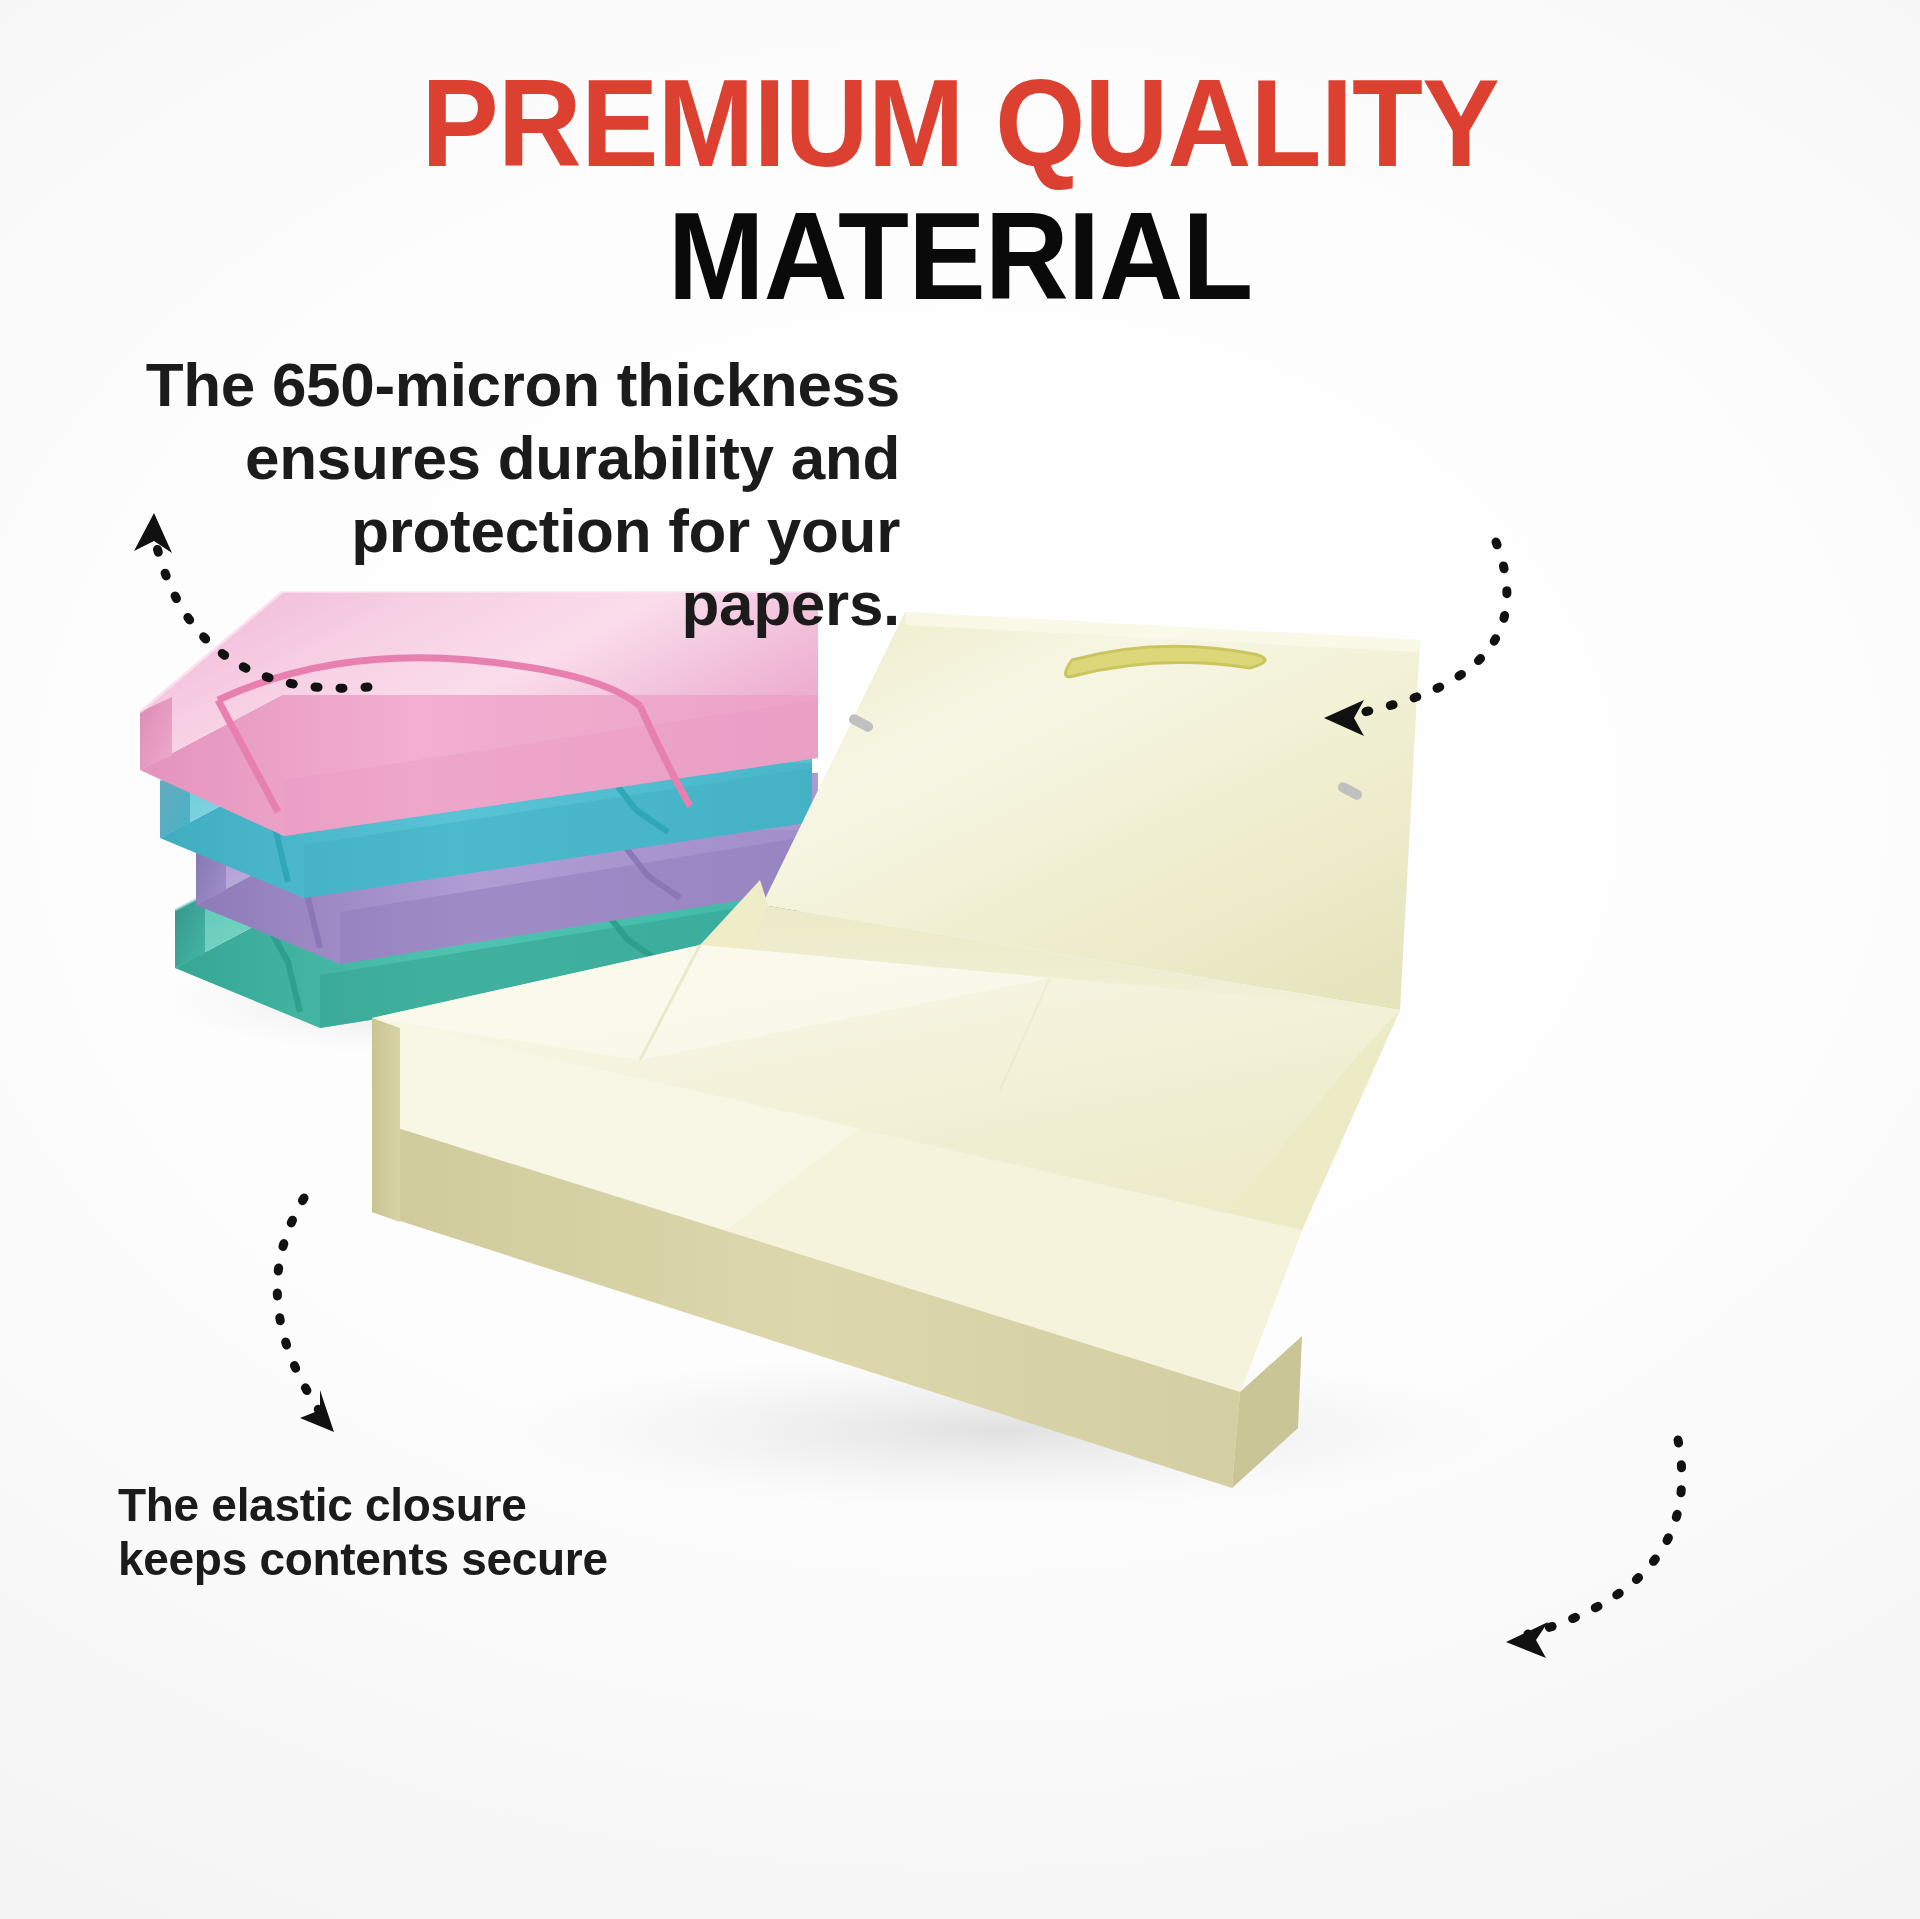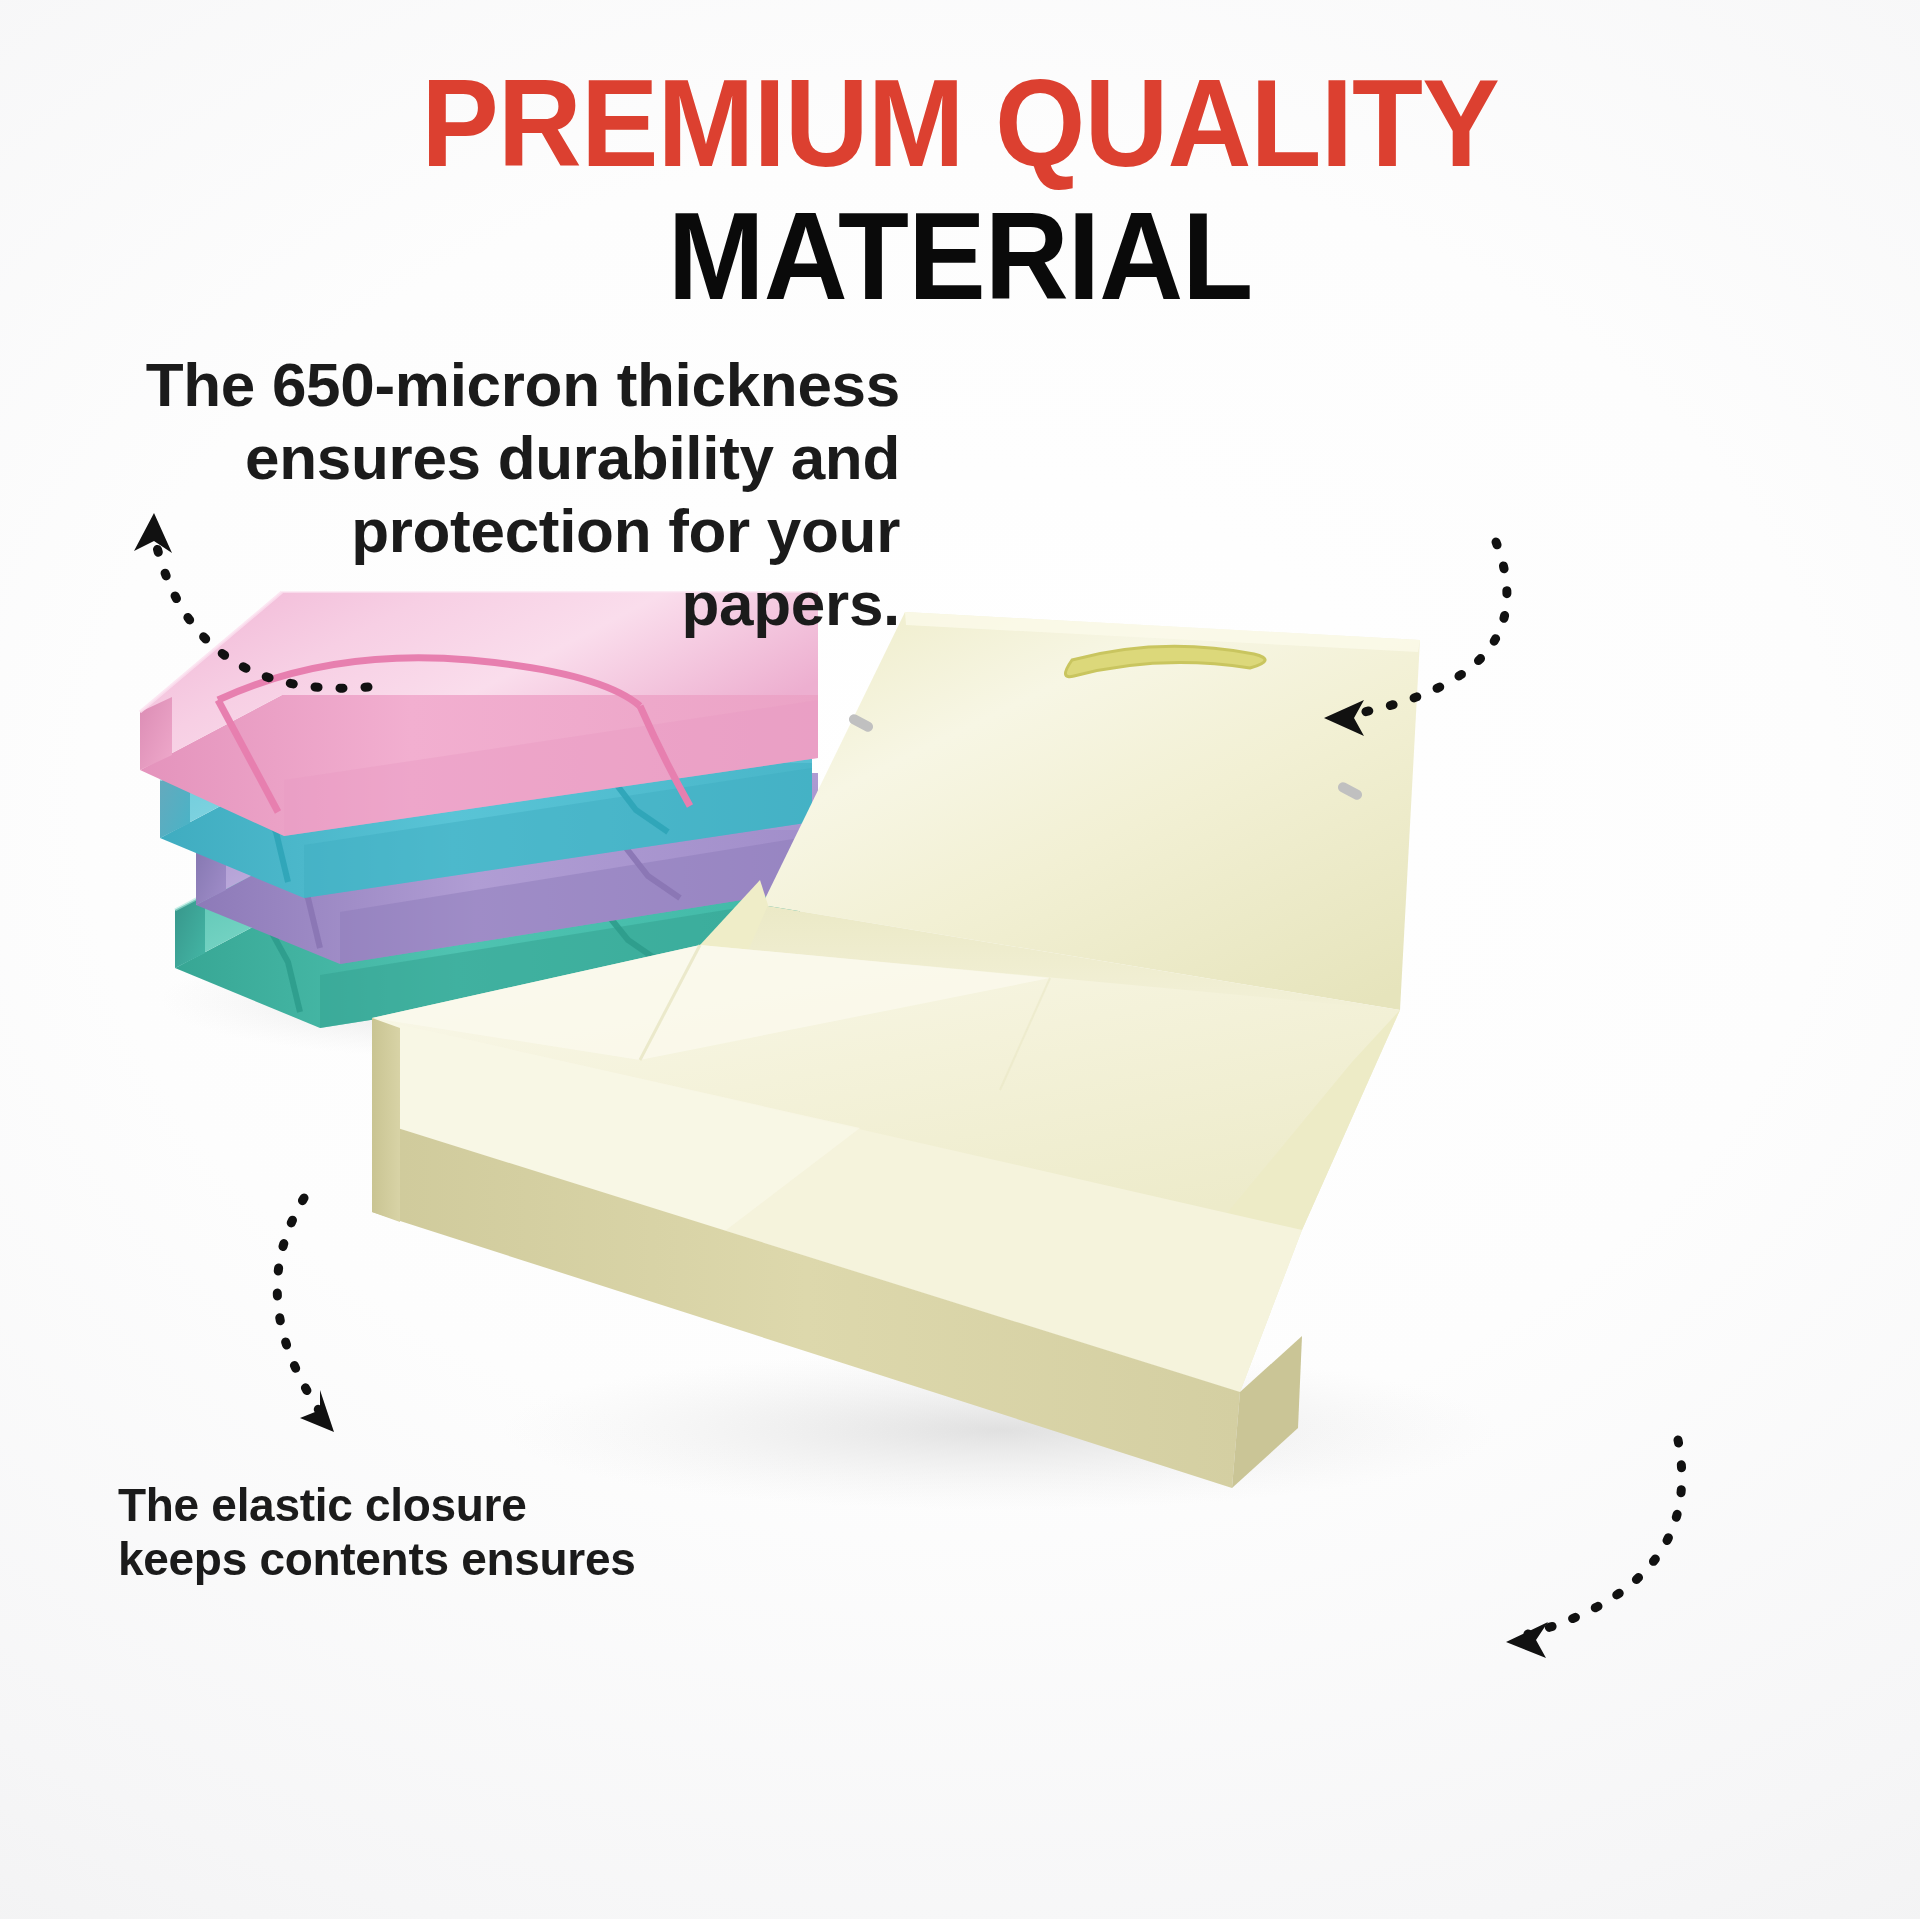--- a/index.html
+++ b/index.html
@@ -253,21 +253,21 @@
     <div class="title-1" style="color:#DC4030">PREMIUM QUALITY</div>
     <div class="title-2" style="color:#0A0A0A">MATERIAL</div>
   </div>
 
   <div class="callout" id="callout-thickness">The 650-micron thickness
 ensures durability and
 protection for your papers.</div>
 
 
   <div class="callout" id="callout-elastic">The elastic closure
-keeps contents ensures</div>
+keeps contents secure</div>
 
 
   <svg class="arrow-svg" style="left:120px;top:495px;width:260px;height:260px;" viewBox="0 0 260 260">
     <path d="M248,192 C150,200 62,168 34,40" fill="none" stroke="#111" stroke-width="9" stroke-linecap="round" stroke-dasharray="3 22"></path>
     <path d="M34,18 L52,58 L34,46 L14,56 Z" fill="#111"></path>
   </svg>
 
   <svg class="arrow-svg" style="left:1300px;top:520px;width:240px;height:230px;" viewBox="0 0 240 230">
     <path d="M196,22 C226,100 200,168 44,196" fill="none" stroke="#111" stroke-width="9" stroke-linecap="round" stroke-dasharray="3 22"></path>
     <path d="M24,198 L64,180 L54,198 L64,216 Z" fill="#111"></path>

